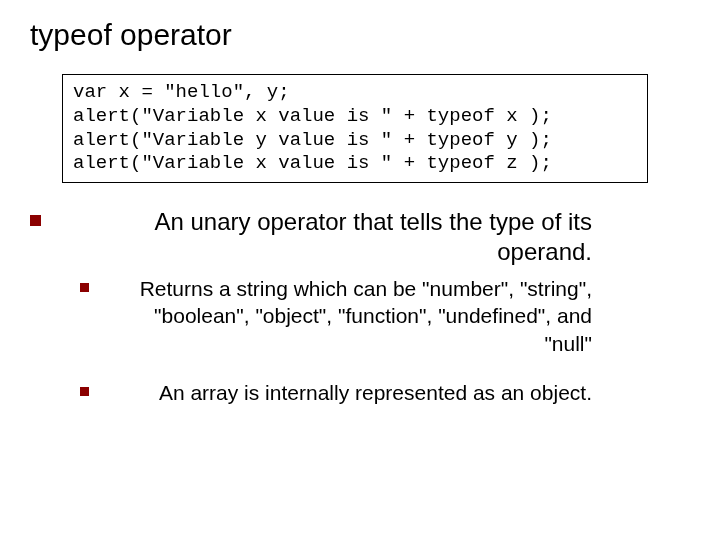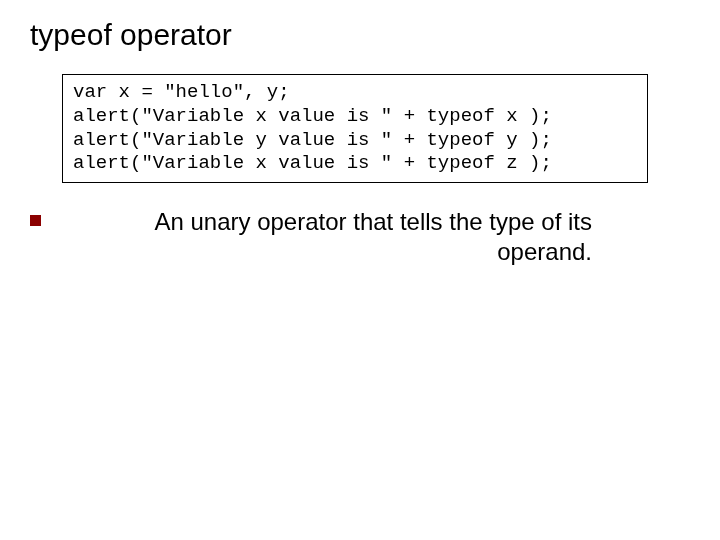--- a/index.html
+++ b/index.html
@@ -90,15 +90,23 @@
   <div class="code-box">
     <pre><span>var x = "hello", y;</span>
 <span>alert("Variable x value is " + typeof x );</span>
 <span>alert("Variable y value is " + typeof y );</span>
 <span>alert("Variable x value is " + typeof z );</span></pre>
   </div>
 
   <ul class="top">
     <li>
       <span>An unary operator that tells the type of its operand.</span>
+      <ul class="sub">
+        <li>
+          <span>Returns a string which can be "number", "string", "boolean", "object", "function", "undefined", and "null"</span>
+        </li>
+        <li>
+          <span>An array is internally represented as an object.</span>
+        </li>
+      </ul>
     </li>
   </ul>
 </div>
 
 </body></html>

